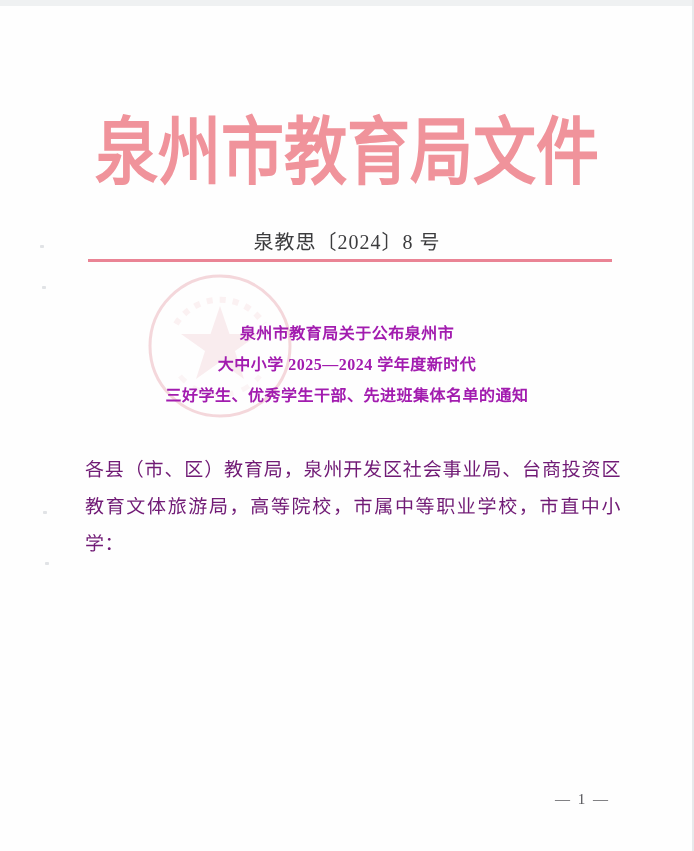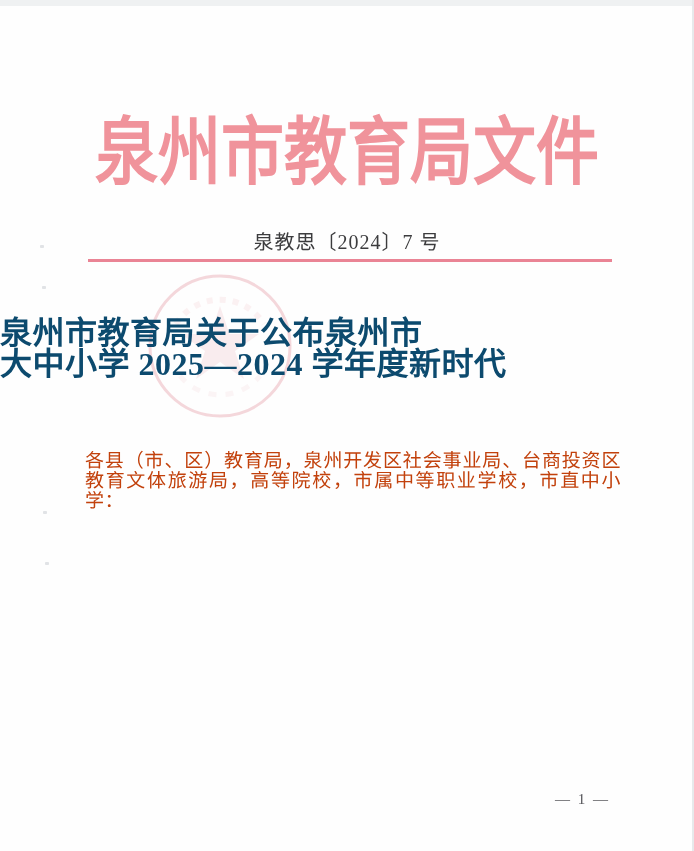--- a/index.html
+++ b/index.html
@@ -78,35 +78,35 @@
     top: 272px;
     width: 148px;
     height: 148px;
     pointer-events: none;
   }
   .doc-title {
     position: absolute;
     top: 318px;
     left: 0;
     width: 100%;
-    text-align: left;
+    text-align: center;
     font-weight: bold;
-    font-size: 32px;
+    font-size: 16px;
     line-height: 31px;
-    color: #0c4a6e;
+    color: #a21caf;
     letter-spacing: 0.5px;
   }
   .doc-body {
     position: absolute;
     top: 451px;
     left: 85px;
     width: 536px;
     font-size: 19px;
-    line-height: 20px;
-    color: #c2410c;
+    line-height: 37px;
+    color: #701a75;
     text-align: justify;
     text-justify: inter-ideograph;
     letter-spacing: 0.5px;
   }
   .doc-body p {
     margin: 0;
   }
   .doc-body p.indent {
     text-indent: 2em;
   }
@@ -127,36 +127,37 @@
   <div class="scan-edge-top"></div>
   <div class="scan-edge-right"></div>
 
   <div class="speck s1"></div>
   <div class="speck s2"></div>
   <div class="speck s3"></div>
   <div class="speck s4"></div>
 
   <div class="agency-header">泉州市教育局文件</div>
 
-  <div class="doc-number">泉教思〔2024〕7 号</div>
+  <div class="doc-number">泉教思〔2024〕8 号</div>
 
   <div class="red-rule"></div>
 
   <div class="seal">
     <svg width="148" height="148" viewBox="0 0 148 148">
       <circle cx="74" cy="74" r="70" fill="none" stroke="#dd7f8c" stroke-width="3" opacity="0.30"></circle>
       <path d="M74 34 L83.5 62 L113 62 L89 79 L98 107 L74 90 L50 107 L59 79 L35 62 L64.5 62 Z" fill="#dd7f8c" opacity="0.14"></path>
       <path d="M30 52 A52 52 0 0 1 118 52" fill="none" stroke="#dd7f8c" stroke-width="6" opacity="0.10" stroke-dasharray="6 7"></path>
       <path d="M34 104 A52 52 0 0 0 114 104" fill="none" stroke="#dd7f8c" stroke-width="5" opacity="0.08" stroke-dasharray="8 9"></path>
     </svg>
   </div>
 
   <div class="doc-title">
     <div>泉州市教育局关于公布泉州市</div>
     <div>大中小学 2025—2024 学年度新时代</div>
+    <div>三好学生、优秀学生干部、先进班集体名单的通知</div>
   </div>
 
   <div class="doc-body">
     <p>各县（市、区）教育局，泉州开发区社会事业局、台商投资区教育文体旅游局，高等院校，市属中等职业学校，市直中小学：</p>
   </div>
 
   <div class="page-number">— 1 —</div>
 
 </div>
 

